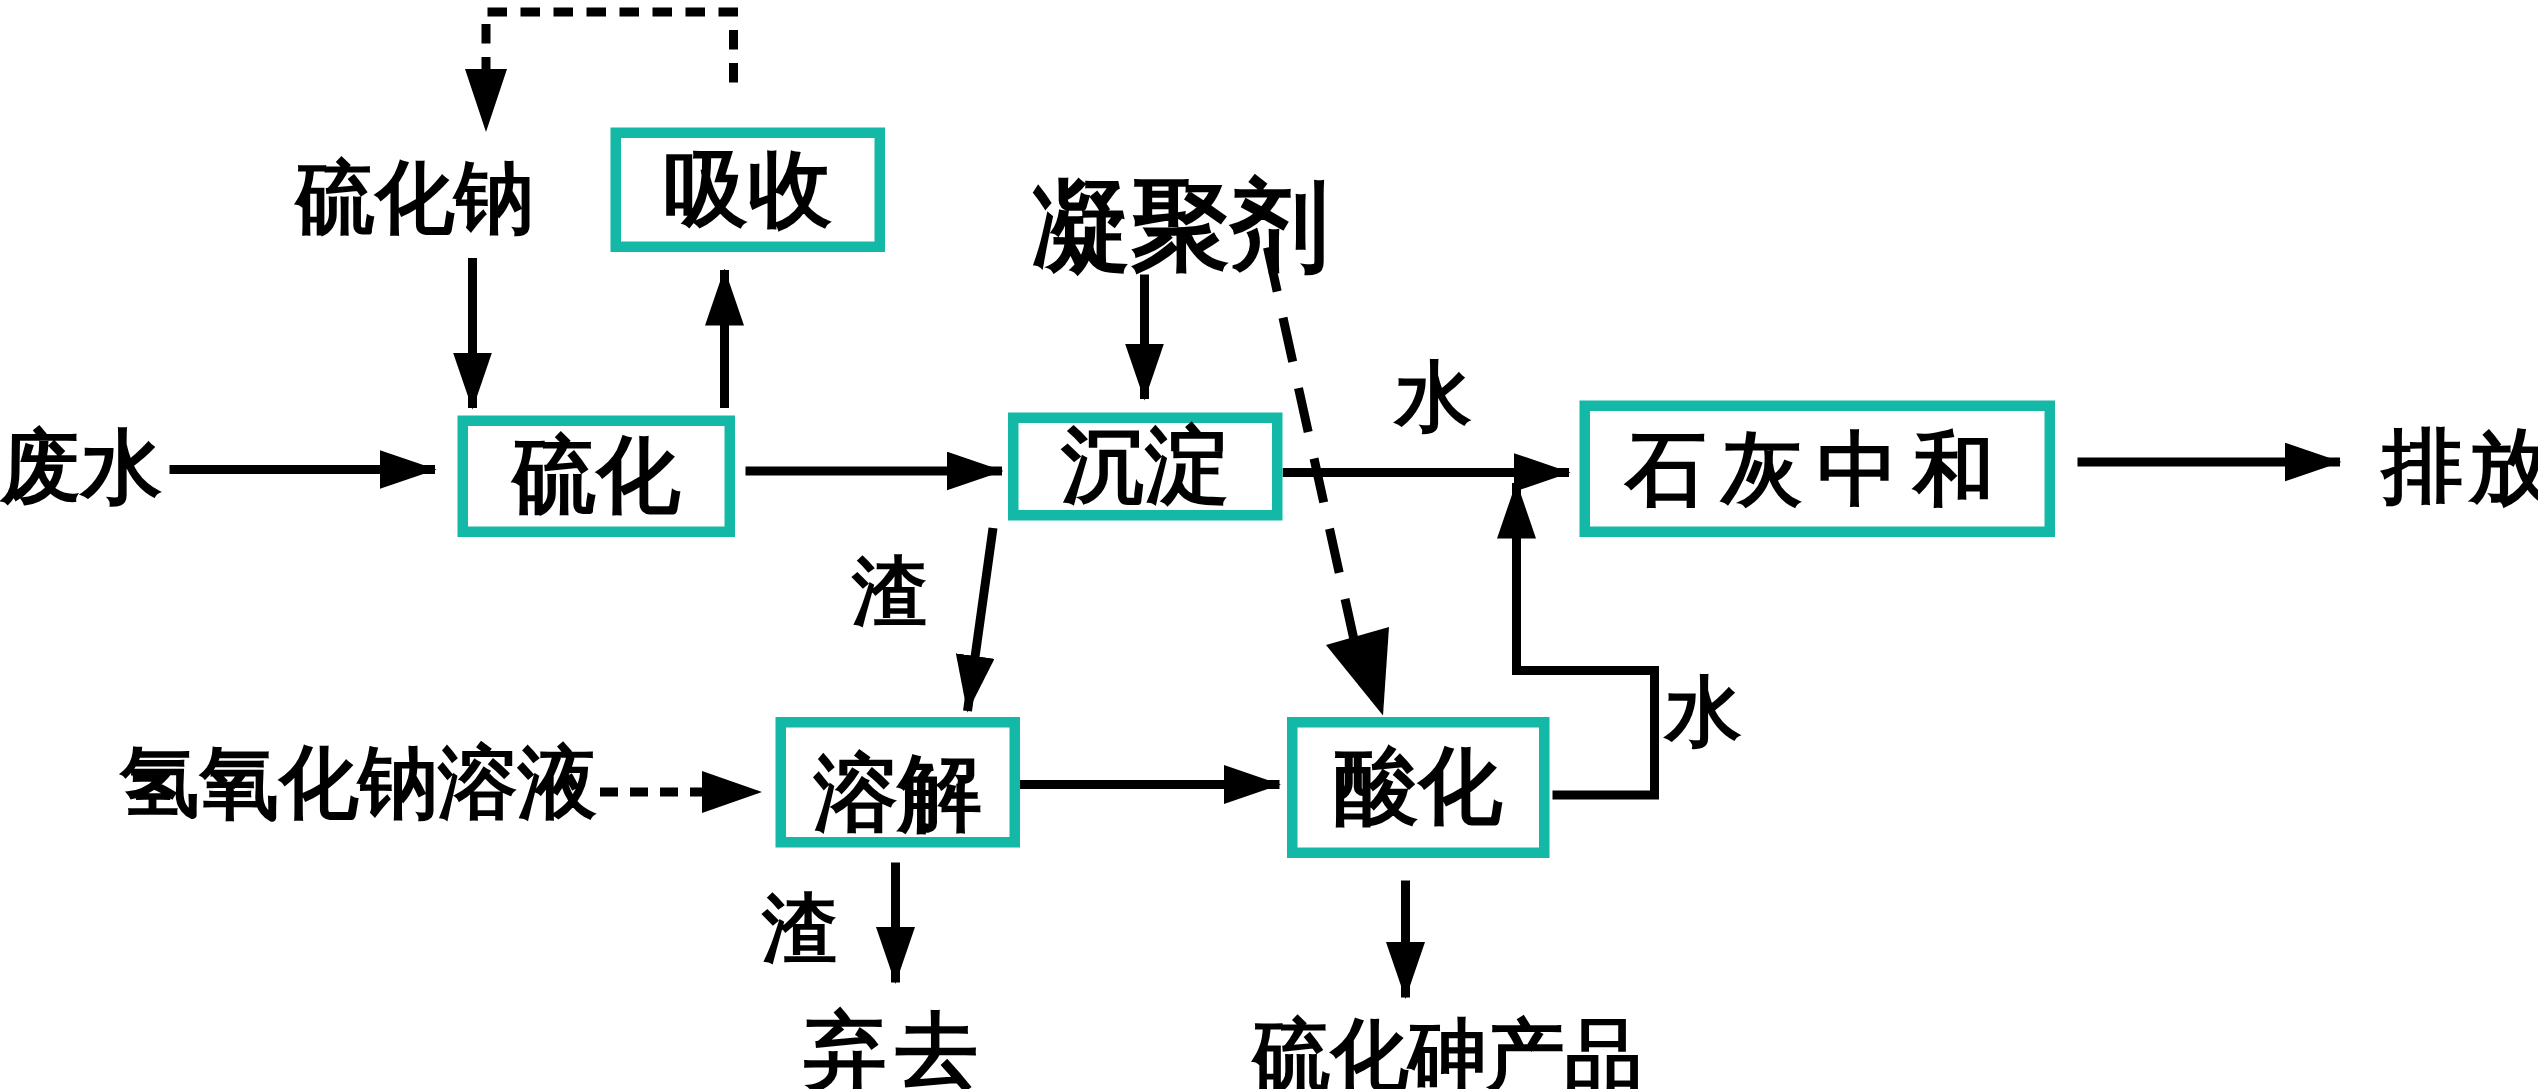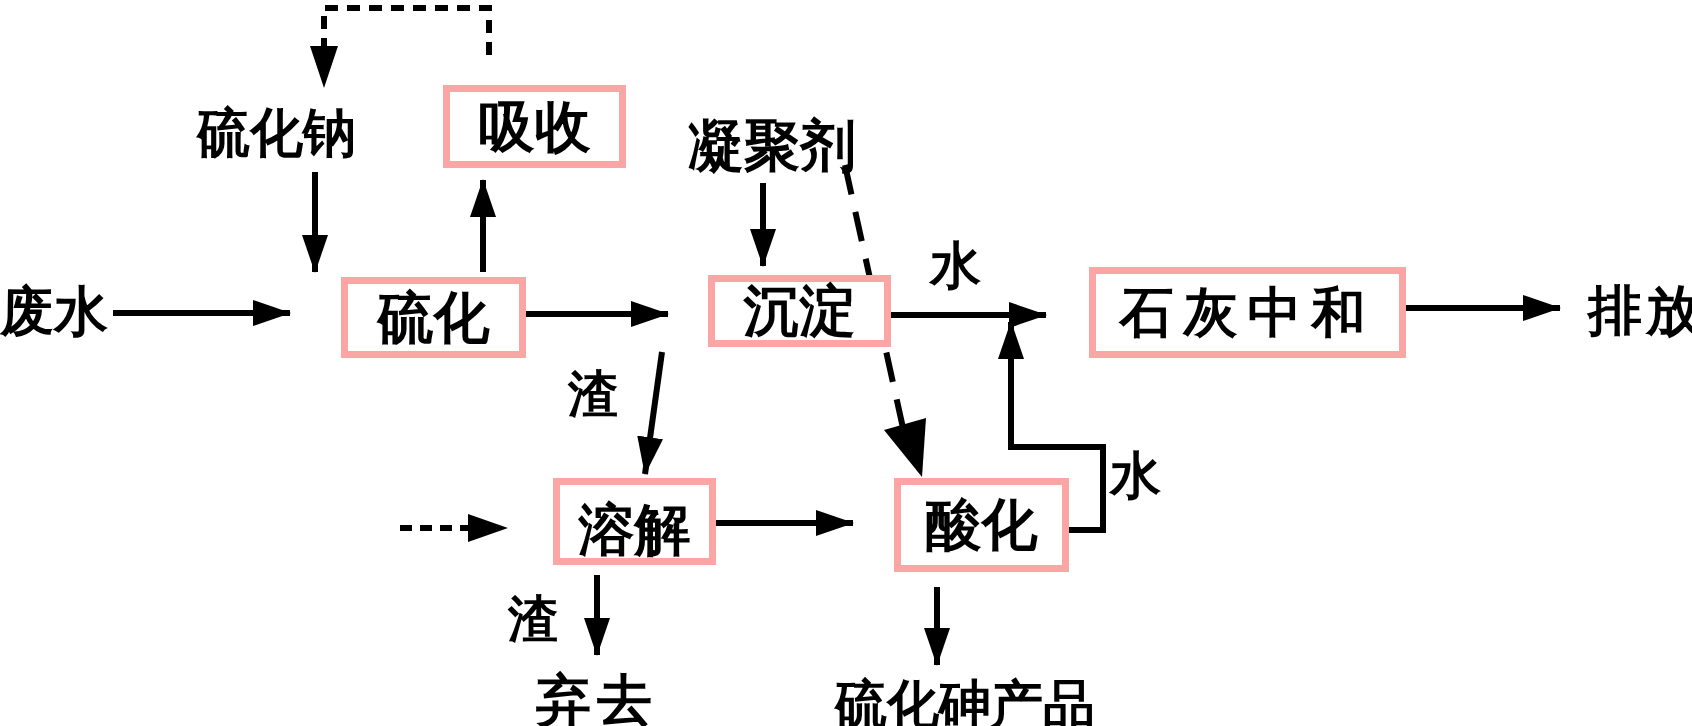--- a/index.html
+++ b/index.html
@@ -7,28 +7,27 @@
     position:relative;
     width:1692px;height:726px;
     background:#ffffff;
     font-family:"DejaVu Sans","Liberation Sans",sans-serif;
     color:#000;
     overflow:hidden;
   }
   .flow-svg{position:absolute;left:0;top:0;width:1692px;height:726px;}
   .node{
     position:absolute;
-    border:7px solid #fca5a5;
+    border:7px solid #14b8a6;
     background:#fff;
     display:flex;align-items:center;justify-content:center;
     font-weight:700;
     box-sizing:border-box;
     line-height:1;
     white-space:nowrap;
-    margin-left:36px;
   }
   .lbl{
     position:absolute;
     font-weight:700;
     line-height:1;
     white-space:nowrap;
   }
 </style>
 </head>
 <body>
@@ -83,22 +82,23 @@
   </div>
   <div class="node" style="left:517px;top:478px;width:163px;height:87px;font-size:56px;align-items:flex-end;">
     <span>溶解</span>
   </div>
   <div class="node" style="left:858px;top:478px;width:175px;height:94px;font-size:56px;">
     <span>酸化</span>
   </div>
 
   <div class="lbl" style="left:197px;top:106px;font-size:53px;">硫化钠</div>
   <div class="lbl" style="left:0px;top:285px;font-size:54px;">废水</div>
-  <div class="lbl" style="left:688px;top:118px;font-size:56px;">凝聚剂</div>
+  <div class="lbl" style="left:688px;top:118px;font-size:66px;">凝聚剂</div>
   <div class="lbl" style="left:930px;top:240px;font-size:51px;">水</div>
   <div class="lbl" style="left:1588px;top:284px;font-size:54px;letter-spacing:4px;">排放</div>
   <div class="lbl" style="left:568px;top:369px;font-size:50px;">渣</div>
+  <div class="lbl" style="left:80px;top:496px;font-size:53px;">氢氧化钠溶液</div>
   <div class="lbl" style="left:508px;top:594px;font-size:50px;">渣</div>
   <div class="lbl" style="left:536px;top:673px;font-size:55px;letter-spacing:6px;">弃去</div>
   <div class="lbl" style="left:1110px;top:450px;font-size:51px;">水</div>
   <div class="lbl" style="left:835px;top:678px;font-size:52px;">硫化砷产品</div>
 
 </div>
 
 </body></html>

